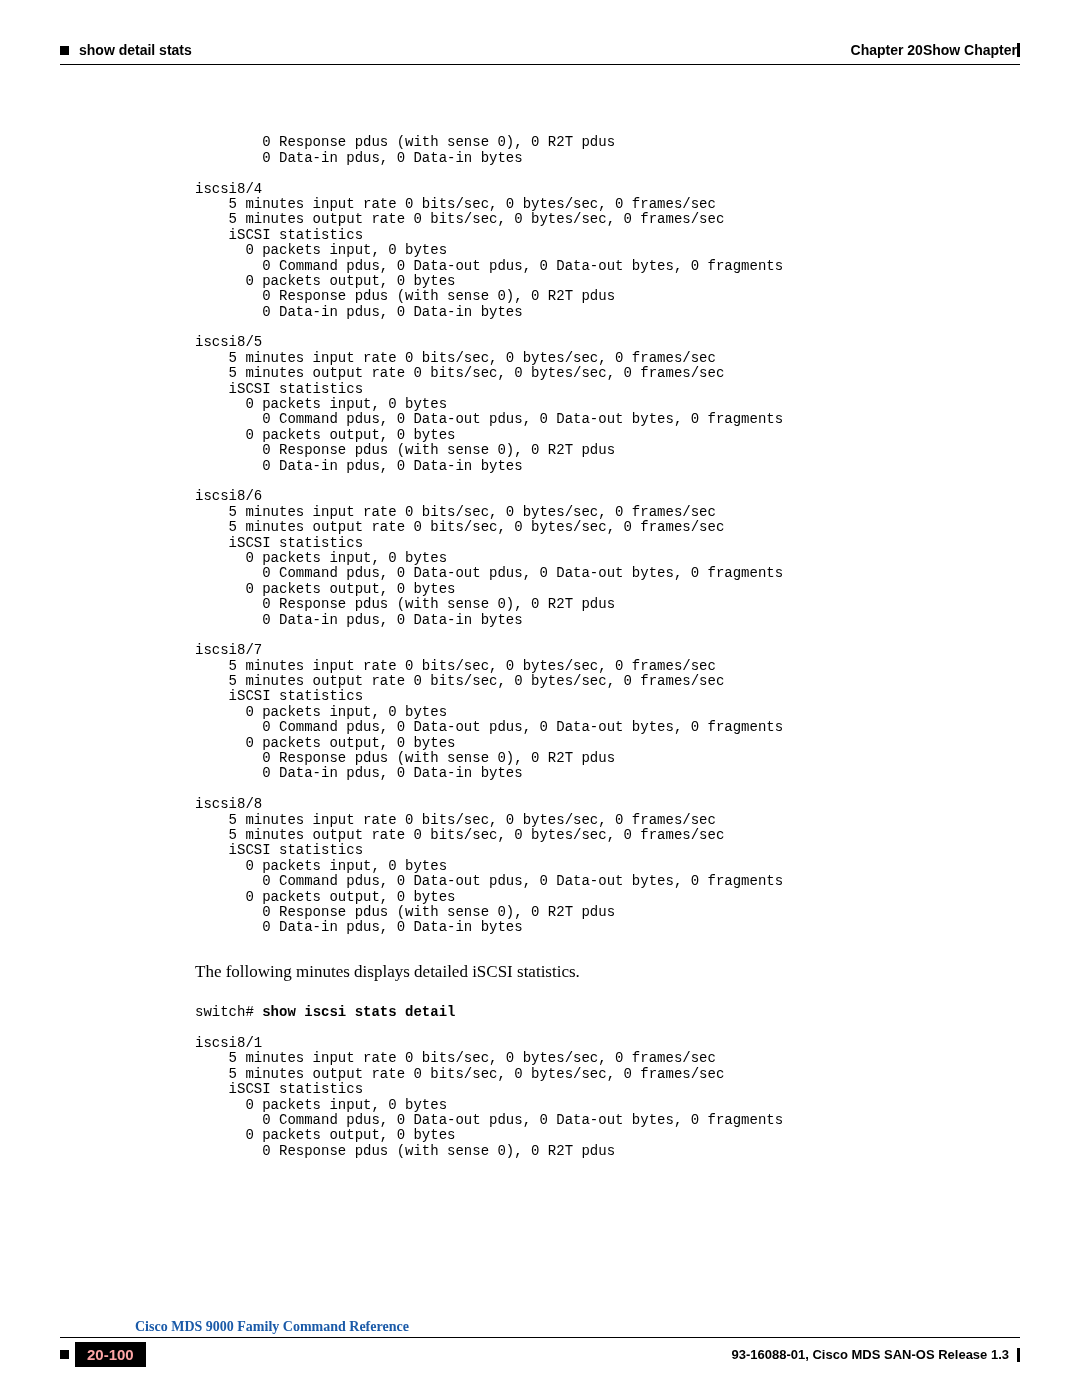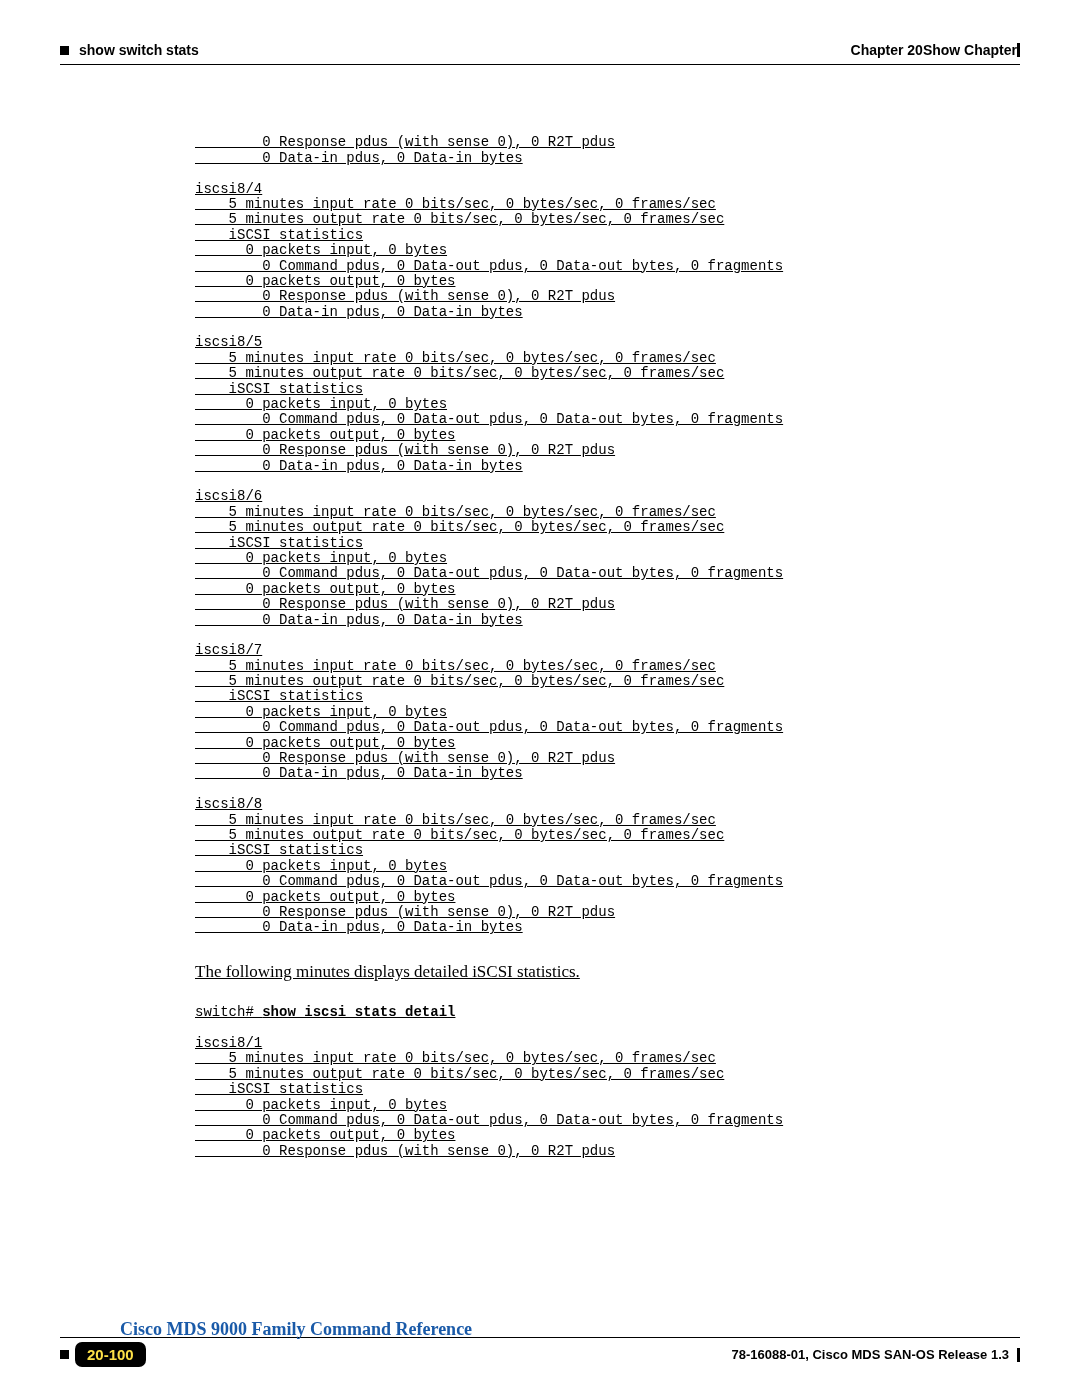--- a/index.html
+++ b/index.html
@@ -55,21 +55,20 @@
   }
   .content {
     position: absolute;
     top: 120px;
     left: 195px;
     right: 62px;
     font-family: "Courier New", Courier, monospace;
     font-size: 14px;
     line-height: 1.1;
     white-space: pre;
-    text-decoration: underline;
   }
   .body-text {
     font-family: "Times New Roman", Times, serif;
     font-size: 17px;
     white-space: normal;
     margin: 12px 0 8px 0;
   }
   .mono-bold {
     font-weight: bold;
   }
@@ -90,35 +89,34 @@
     font-family: Arial, Helvetica, sans-serif;
     font-size: 13px;
   }
   .footer-left {
     display: flex;
     align-items: center;
     gap: 0;
   }
   .page-badge {
     background: #000;
-    color: #fde047;
+    color: #fca5a5;
     font-weight: bold;
     font-size: 15px;
     padding: 4px 12px;
     margin-right: 8px;
     font-family: Arial, Helvetica, sans-serif;
-    border-radius: 7px;
   }
   .footer-title {
     color: #1a5aa8;
     font-weight: bold;
-    font-size: 18px;
+    font-size: 14px;
     position: absolute;
     top: -18px;
-    left: 60px;
+    left: 75px;
   }
   .footer-sq {
     width: 9px;
     height: 9px;
     background: #000;
     display: inline-block;
     margin-right: 6px;
   }
   .footer-right {
     font-weight: bold;
@@ -138,21 +136,21 @@
     background: #000;
     display: inline-block;
   }
 </style>
 </head>
 <body>
 
 <div class="header">
   <div class="header-left">
     <span class="sq"></span>
-    <span class="header-left-text">show switch stats</span>
+    <span class="header-left-text">show detail stats</span>
   </div>
   <div class="header-right">
     <span>Chapter 20</span>
     <span>Show Chapter</span>
     <span class="hdr-bar"></span>
   </div>
 </div>
 <div class="header-rule"></div>
 
 <div class="content">
@@ -223,18 +221,18 @@
 <div class="footer">
   <div style="position:relative;">
     <div class="footer-title">Cisco MDS 9000 Family Command Reference</div>
     <div class="footer-rule"></div>
     <div class="footer-row">
       <div class="footer-left">
         <span class="footer-sq"></span>
         <span class="page-badge">20-100</span>
       </div>
       <div class="footer-right">
-        <span>78-16088-01, Cisco MDS SAN-OS Release 1.3</span>
+        <span>93-16088-01, Cisco MDS SAN-OS Release 1.3</span>
         <span class="footer-bar"></span>
       </div>
     </div>
   </div>
 </div>
 
 </body></html>

